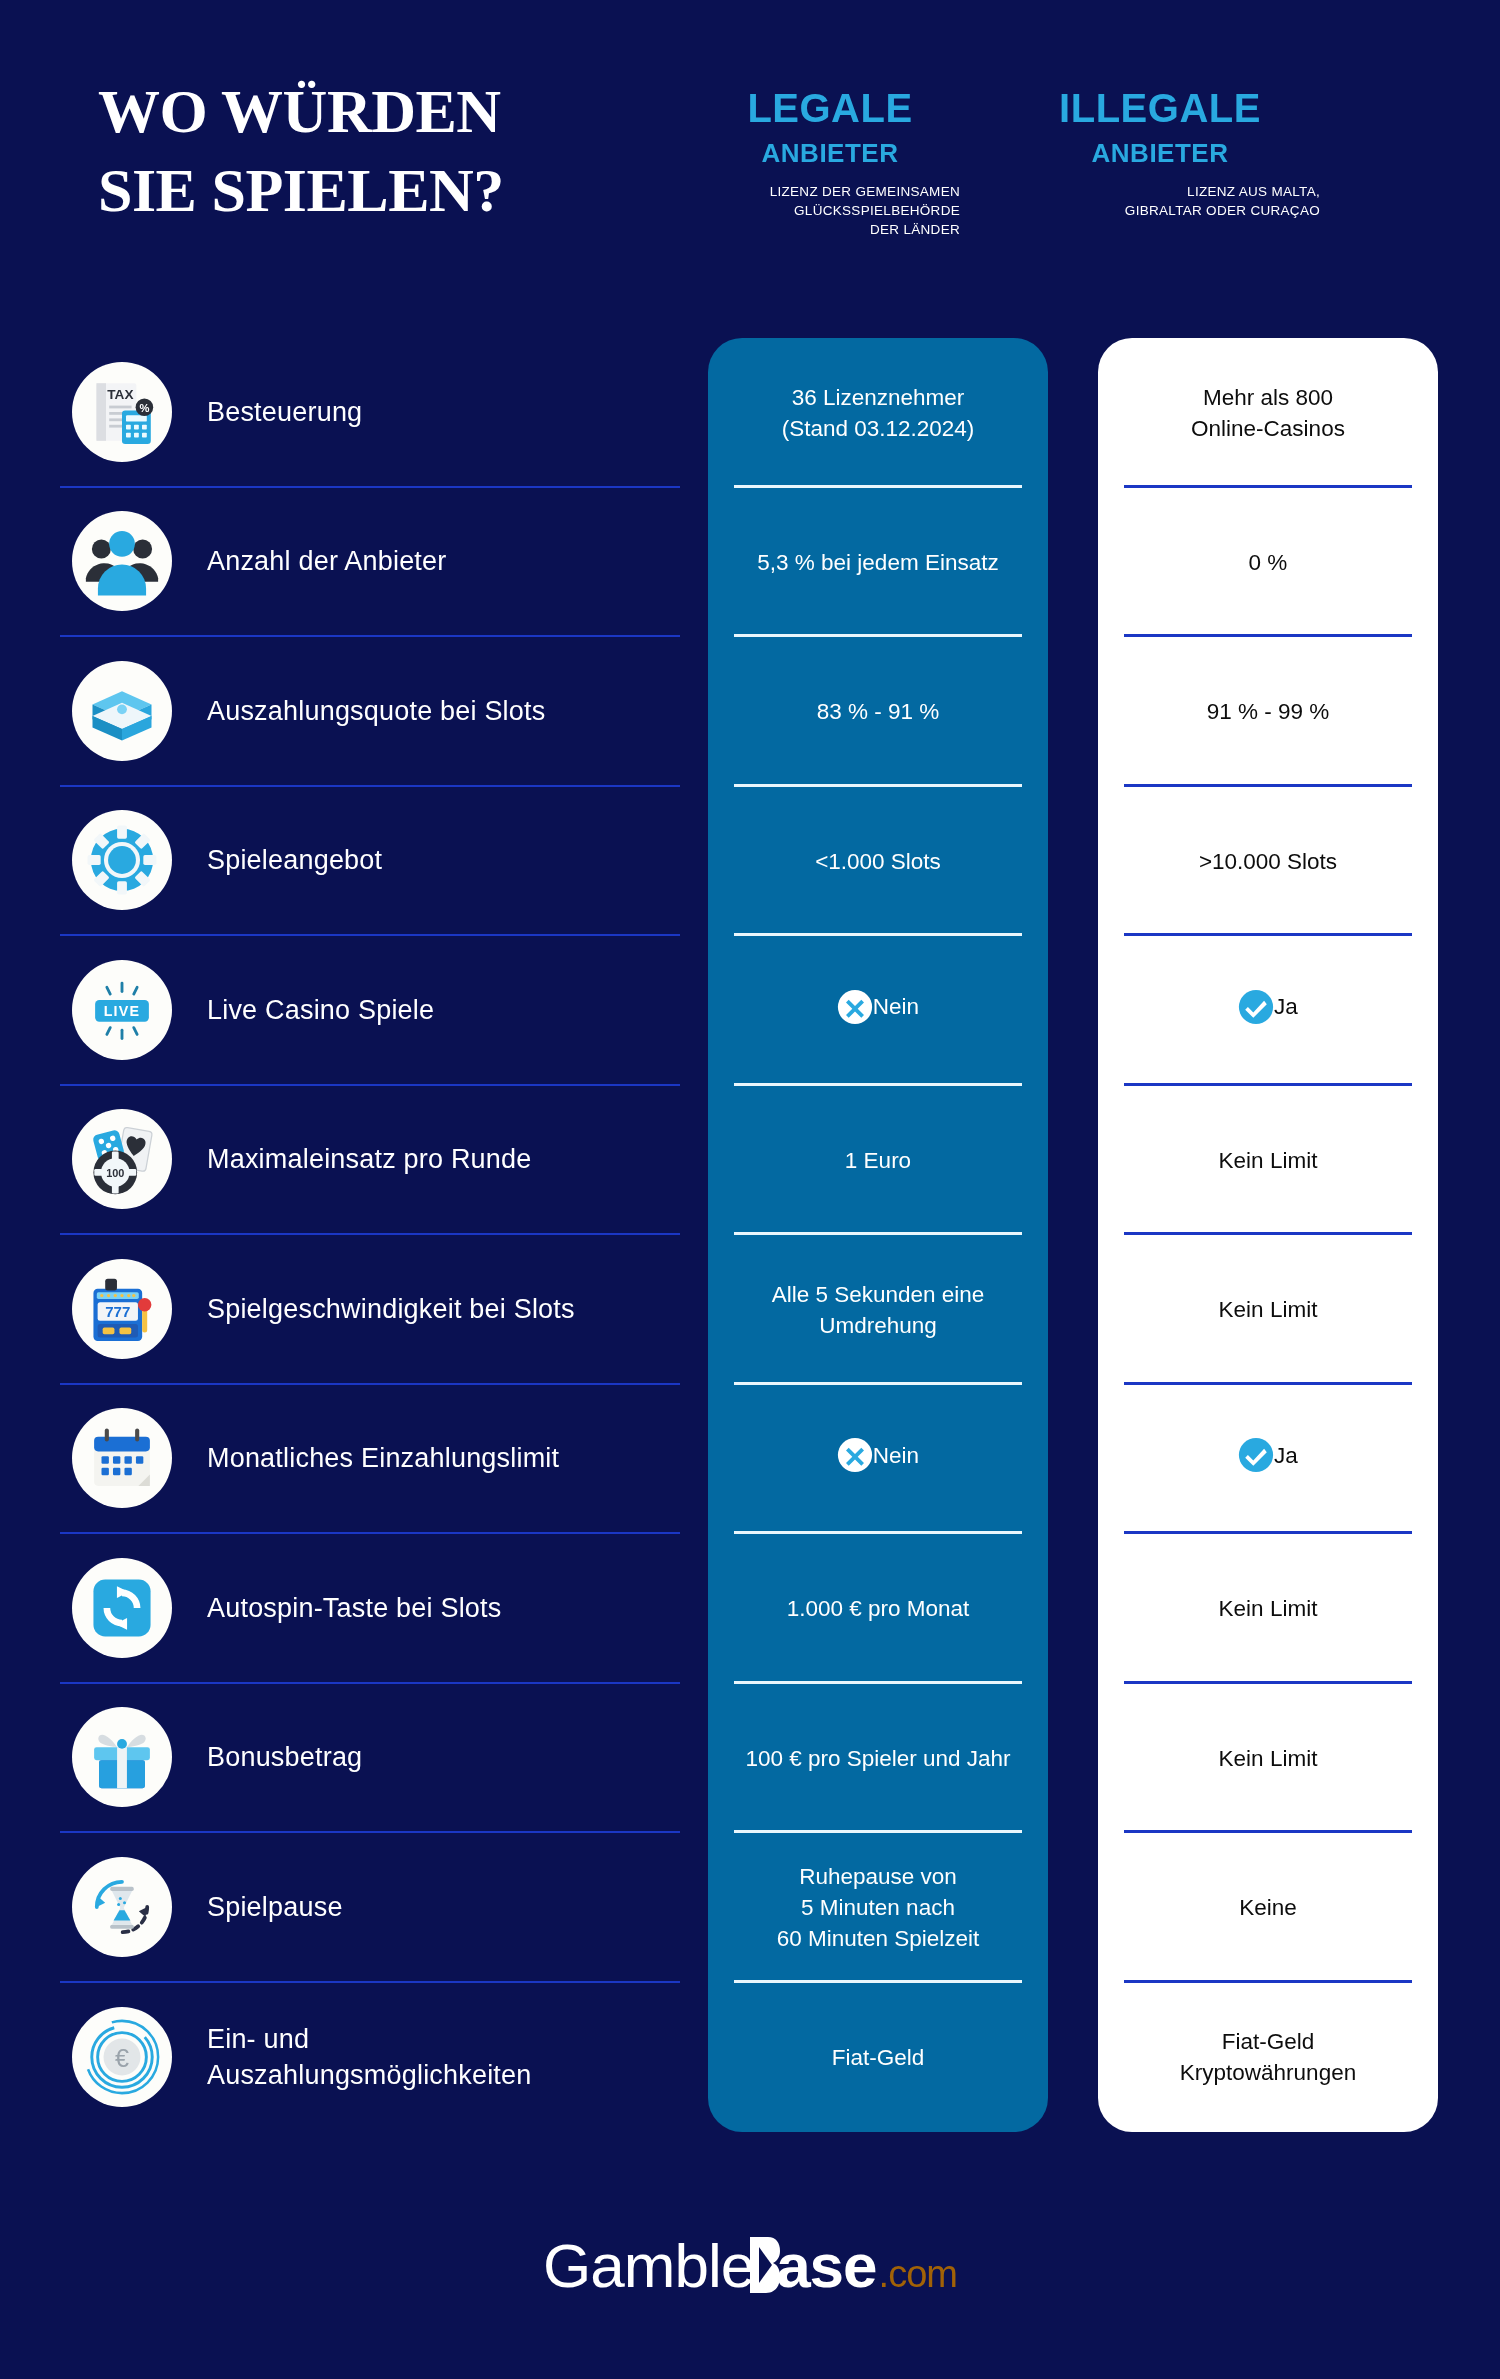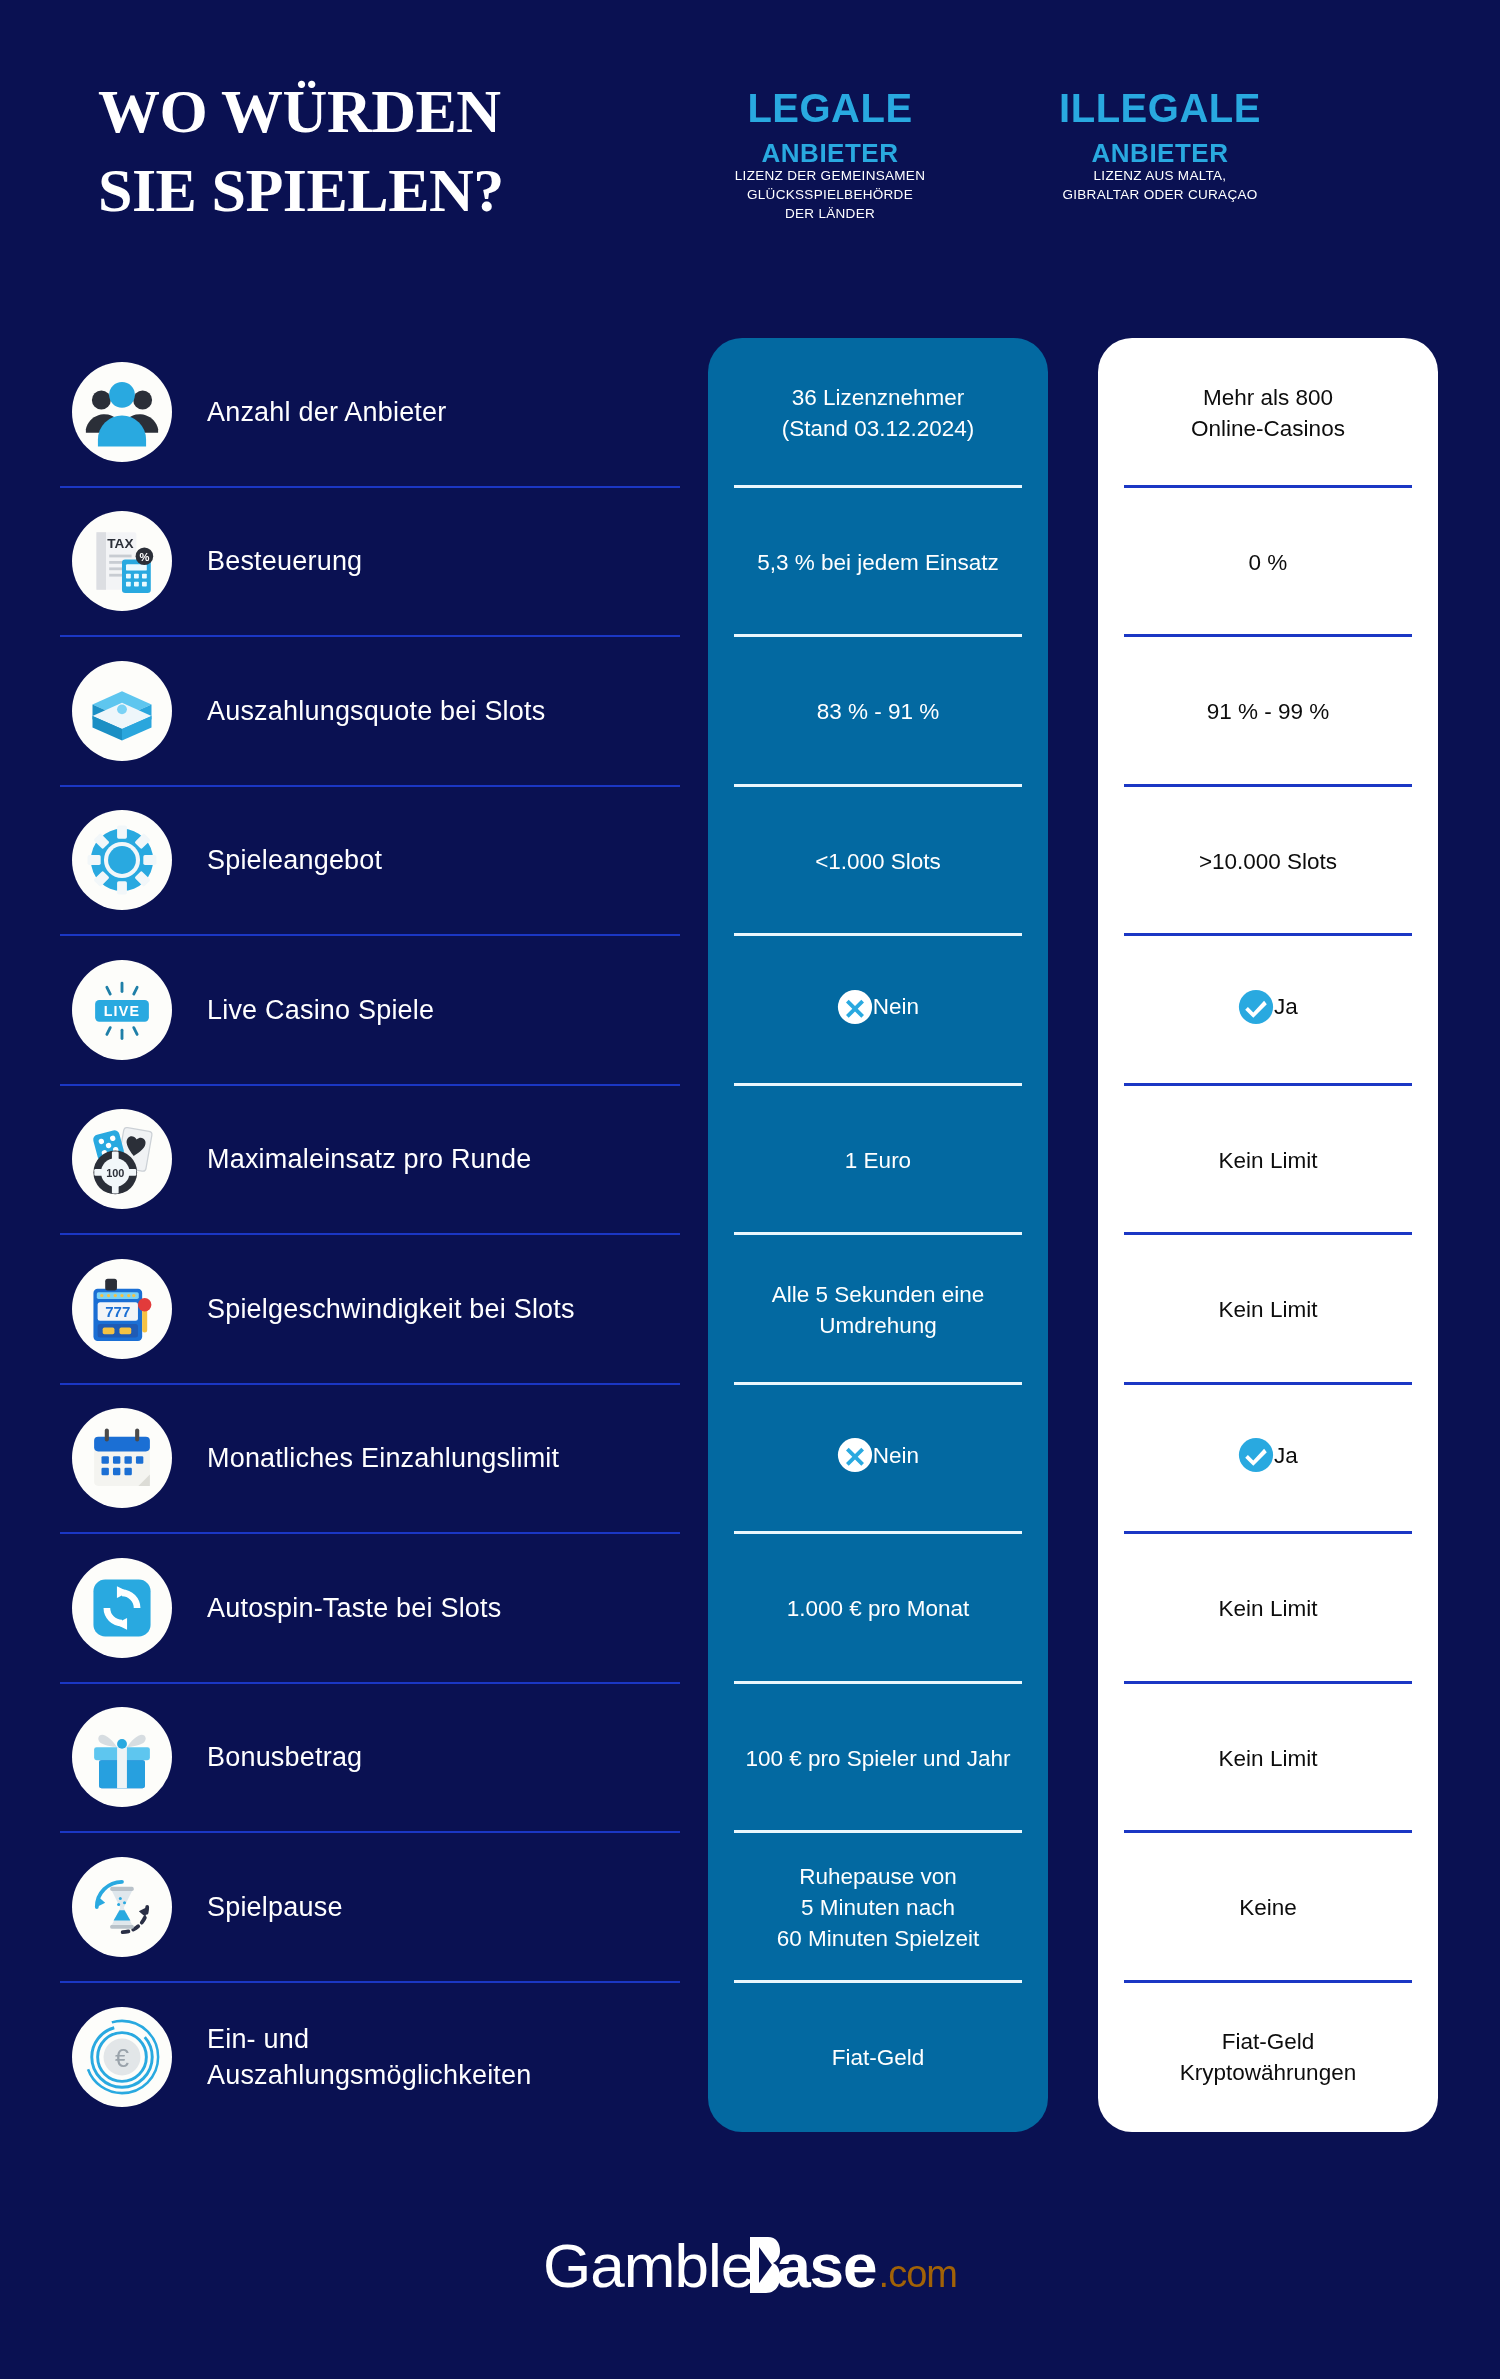--- a/index.html
+++ b/index.html
@@ -25,21 +25,21 @@
   .colhead.illegal{ left:1000px; width:320px; }
   .colhead .big{
     font-size:40px; font-weight:700; color:#29a9e0; letter-spacing:0.5px; line-height:1.0;
   }
   .colhead .sub{
     font-size:26px; font-weight:700; color:#29a9e0; letter-spacing:0.5px;
     margin-top:12px; line-height:1.0;
   }
   .colhead .fine{
     font-size:13.5px; font-weight:400; color:#ffffff; letter-spacing:0.3px;
-    line-height:1.42;
+    margin-top:16px; line-height:1.42;text-align:right;
   }
 
   
   .leftcol{ position:absolute; left:60px; top:338px; width:620px; }
   .lrow{
     position:relative; height:149.5px; display:flex; align-items:center;
     border-bottom:2px solid #1b37c4;
   }
   .lrow:last-child{ border-bottom:none; }
   .lrow.first{ border-top:none; }
@@ -120,35 +120,20 @@
       <div class="big">ILLEGALE</div>
       <div class="sub">ANBIETER</div>
       <div class="fine">
         <div>LIZENZ AUS MALTA,</div>
         <div>GIBRALTAR ODER CURAÇAO</div>
       </div>
     </div>
   </div>
 
   <div class="leftcol" id="leftcol">
-      <div class="lrow first">
-        <div class="icon-badge">
-          <svg viewBox="0 0 100 100" width="86" height="86">
-     <circle cx="26" cy="36" r="11" fill="#2b2f38"></circle>
-            <circle cx="74" cy="36" r="11" fill="#2b2f38"></circle>
-     <path d="M8 70 A22 22 0 0 1 44 58 L44 74 L8 74 Z" fill="#2b2f38"></path>
-     <path d="M92 70 A22 22 0 0 0 56 58 L56 74 L92 74 Z" fill="#2b2f38"></path>
-     <circle cx="50" cy="30" r="15" fill="#29a9e0"></circle>
-     <path d="M22 82 A28 28 0 0 1 78 82 L78 90 L22 90 Z" fill="#29a9e0"></path>
-          </svg>
-        </div>
-        <div class="lab">
-          <div>Anzahl der Anbieter</div>
-        </div>
-      </div>
       <div class="lrow">
         <div class="icon-badge">
           <svg viewBox="0 0 100 100" width="80" height="80">
      <rect x="18" y="14" width="50" height="72" rx="3" fill="#f3f4f6"></rect>
      <rect x="18" y="14" width="12" height="72" fill="#dcdee2"></rect>
      <text x="48" y="34" font-size="17" font-weight="700" fill="#2b2f38" text-anchor="middle" font-family="Liberation Sans, sans-serif">TAX</text>
      <rect x="34" y="42" width="28" height="3.5" fill="#c8ccd2"></rect>
             <rect x="34" y="50" width="28" height="3.5" fill="#c8ccd2"></rect>
      <rect x="34" y="58" width="20" height="3.5" fill="#c8ccd2"></rect>
             <rect x="34" y="66" width="16" height="3.5" fill="#c8ccd2"></rect>
@@ -161,20 +146,35 @@
      <rect x="55" y="76" width="6" height="6" rx="1"></rect>
               <rect x="65" y="76" width="6" height="6" rx="1"></rect>
               <rect x="75" y="76" width="6" height="6" rx="1"></rect>
             </g>
      <circle cx="78" cy="44" r="11" fill="#2b2f38"></circle>
      <text x="78" y="50" font-size="14" font-weight="700" fill="#fff" text-anchor="middle" font-family="Liberation Sans, sans-serif">%</text>
           </svg>
         </div>
         <div class="lab">
           <div>Besteuerung</div>
+        </div>
+      </div>
+      <div class="lrow first">
+        <div class="icon-badge">
+          <svg viewBox="0 0 100 100" width="86" height="86">
+     <circle cx="26" cy="36" r="11" fill="#2b2f38"></circle>
+            <circle cx="74" cy="36" r="11" fill="#2b2f38"></circle>
+     <path d="M8 70 A22 22 0 0 1 44 58 L44 74 L8 74 Z" fill="#2b2f38"></path>
+     <path d="M92 70 A22 22 0 0 0 56 58 L56 74 L92 74 Z" fill="#2b2f38"></path>
+     <circle cx="50" cy="30" r="15" fill="#29a9e0"></circle>
+     <path d="M22 82 A28 28 0 0 1 78 82 L78 90 L22 90 Z" fill="#29a9e0"></path>
+          </svg>
+        </div>
+        <div class="lab">
+          <div>Anzahl der Anbieter</div>
         </div>
       </div>
       <div class="lrow">
         <div class="icon-badge">
           <svg viewBox="0 0 100 100" width="82" height="82">
      <path d="M14 42 L50 26 L86 42 L50 58 Z" fill="#5ec6ef"></path>
      <path d="M14 42 L14 60 L50 76 L50 58 Z" fill="#1b8fc4"></path>
      <path d="M86 42 L86 60 L50 76 L50 58 Z" fill="#2aa6dd"></path>
      <path d="M14 56 L50 40 L86 56 L50 72 Z" fill="#eef6fa"></path>
      <path d="M14 56 L14 70 L50 86 L50 72 Z" fill="#1b8fc4"></path>

